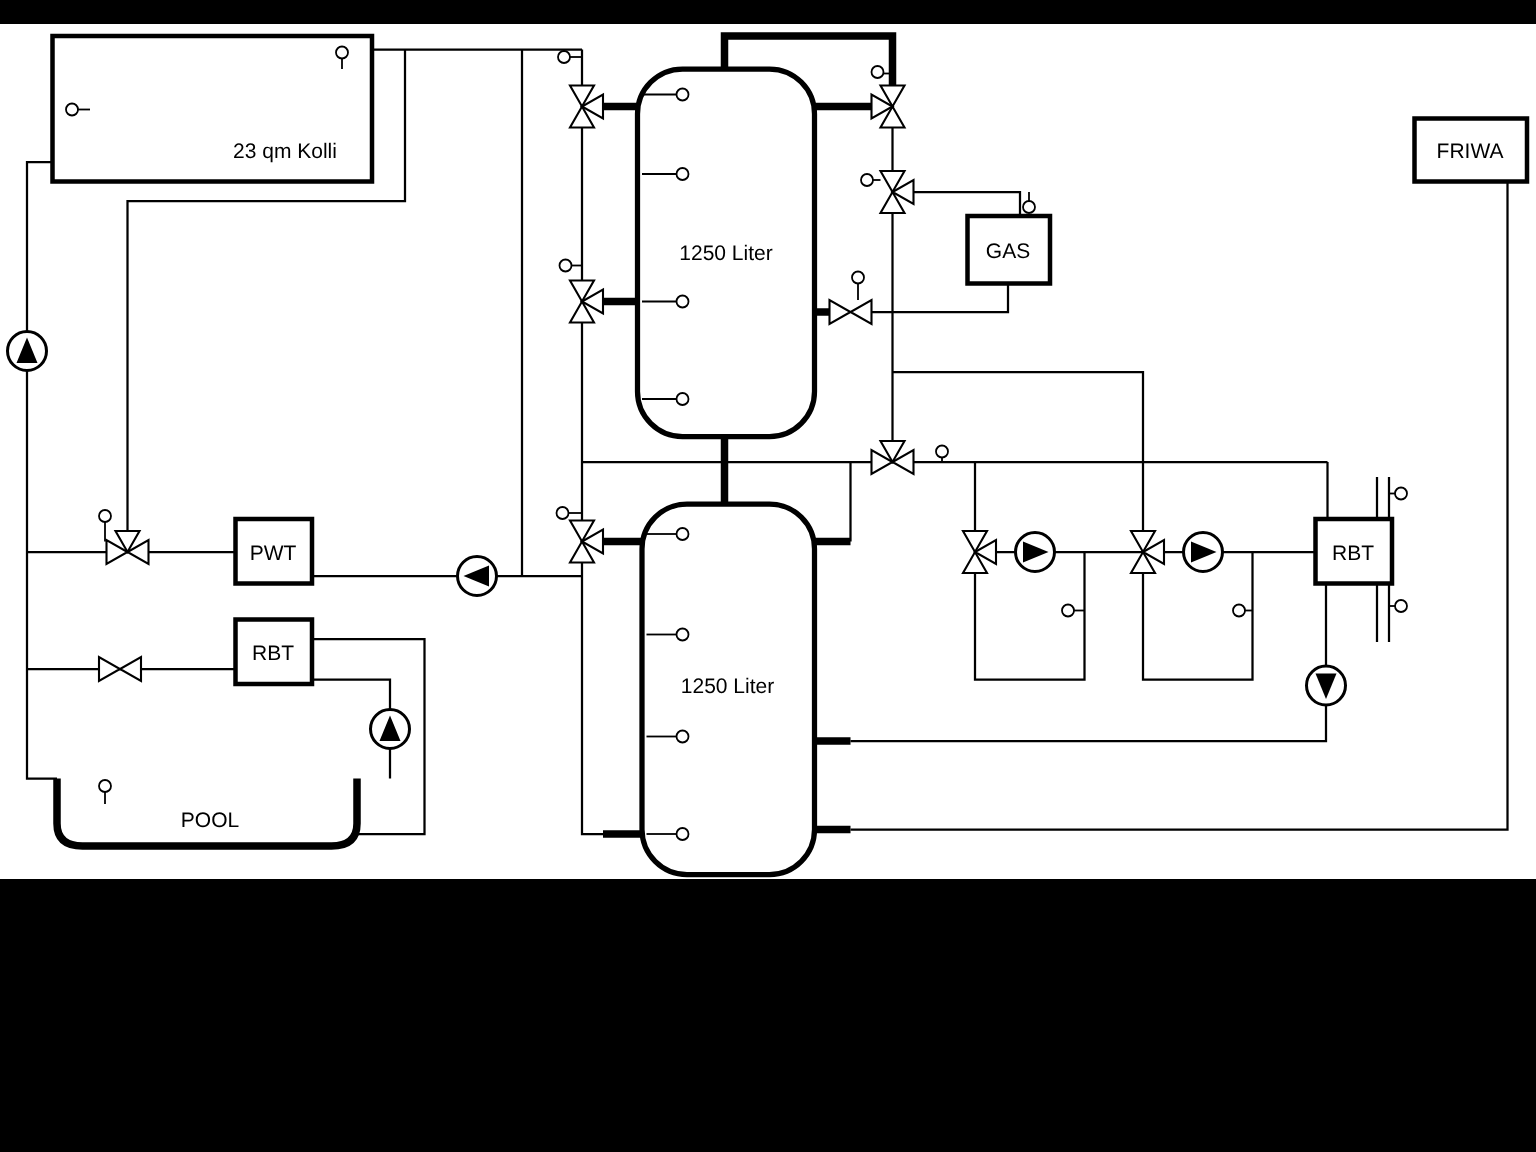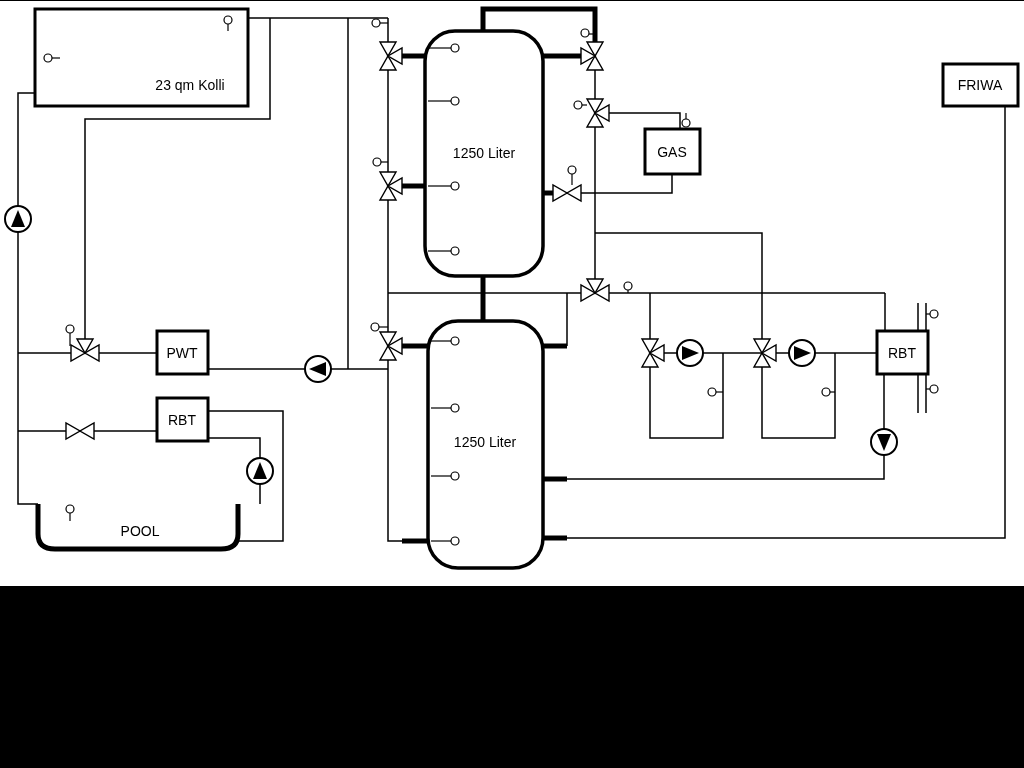--- a/index.html
+++ b/index.html
@@ -1,17 +1,17 @@
 <!DOCTYPE html>
 <html><head>
 <meta charset="utf-8">
 <style>
   html,body{margin:0;padding:0;background:#000;}
   .screen{position:relative;width:1024px;height:768px;background:#000;overflow:hidden;font-family:"Liberation Sans",sans-serif;}
-  .diagram{position:absolute;top:1px;left:0;width:1024px;height:586px;background:#fff;}
+  .diagram{position:absolute;top:16px;left:0;width:1024px;height:586px;background:#fff;}
   .letterbox{position:absolute;left:0;top:586px;width:1024px;height:182px;background:#000;}
   svg text{font-family:"Liberation Sans",sans-serif;font-size:15px;fill:#000;}
   svg .boxlabel{font-size:14px;}
 </style>
 </head>
 <body>
 
 <div class="screen">
   <div class="diagram">
     <svg width="1024" height="586" viewBox="0 0 1024 586">

